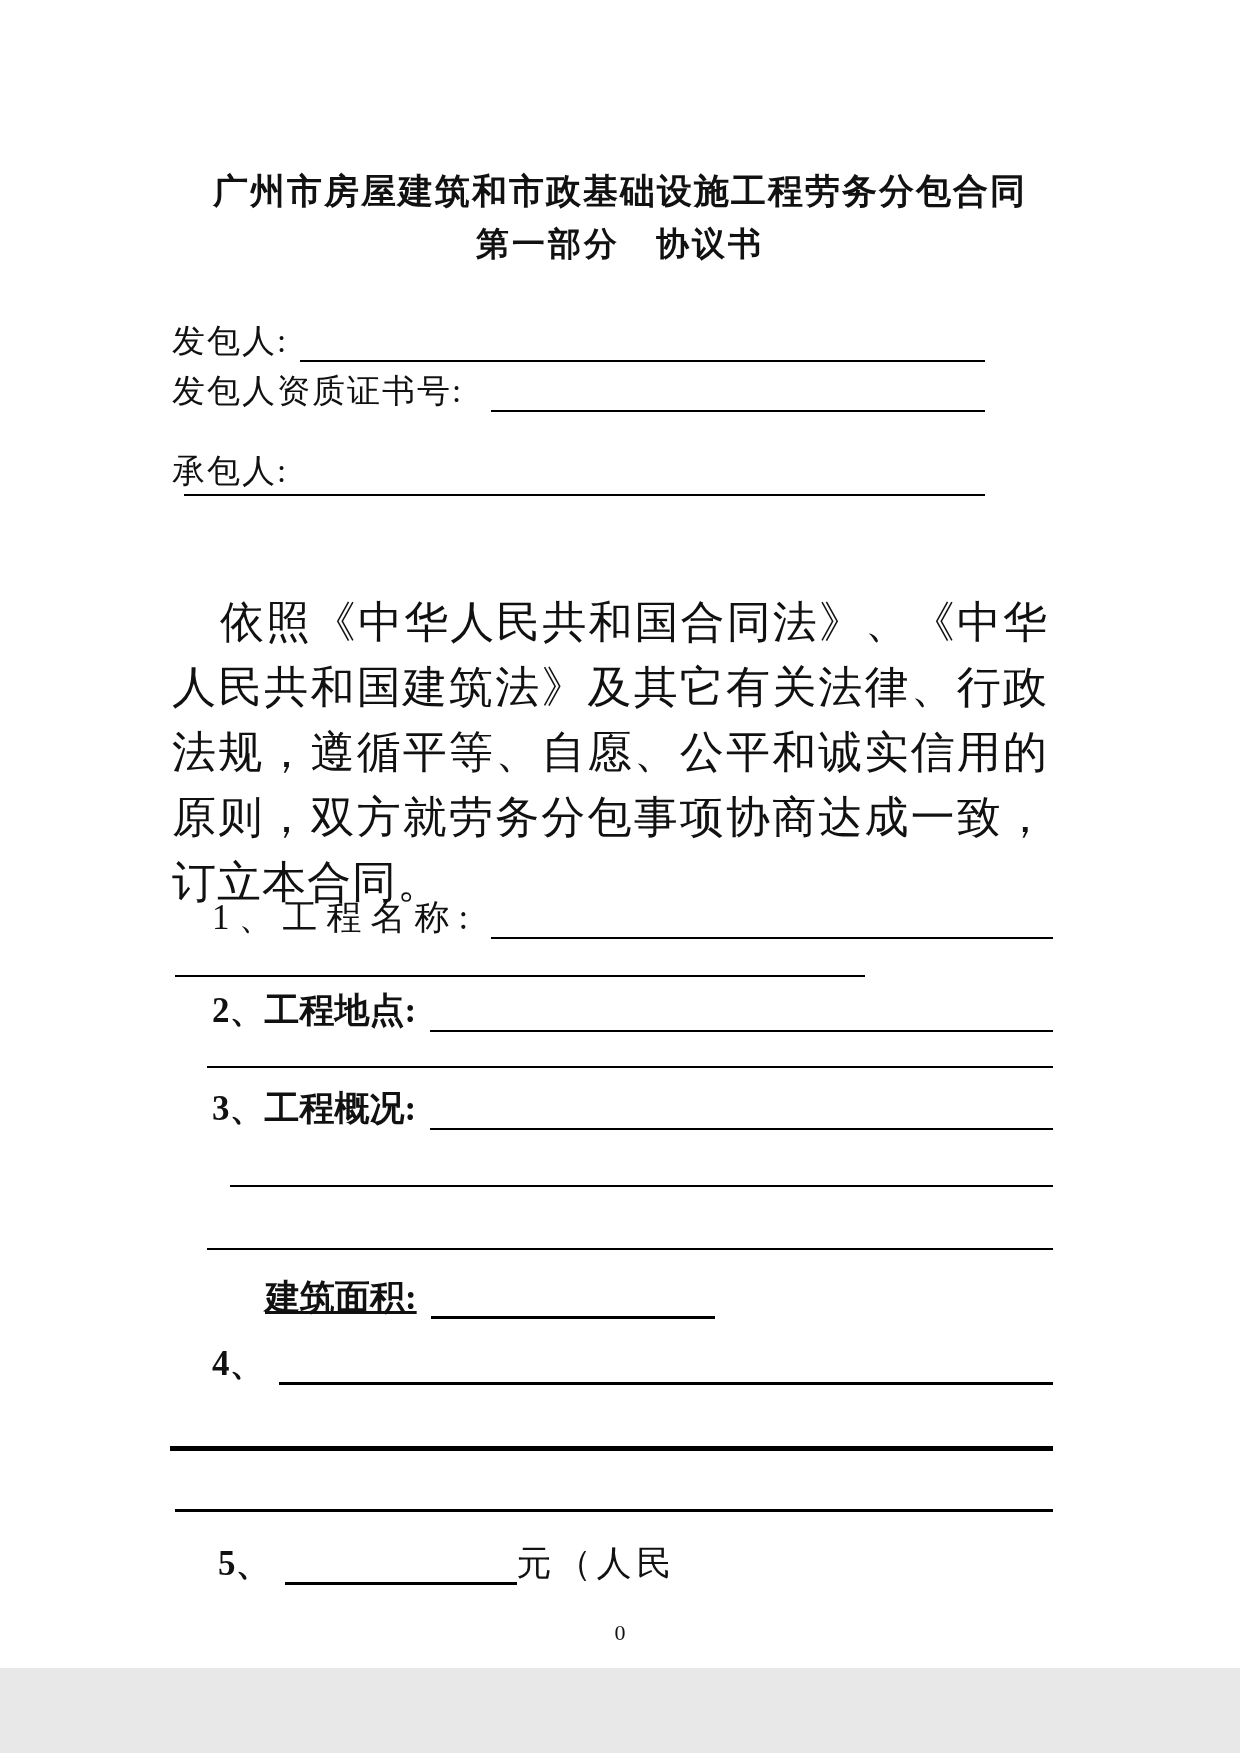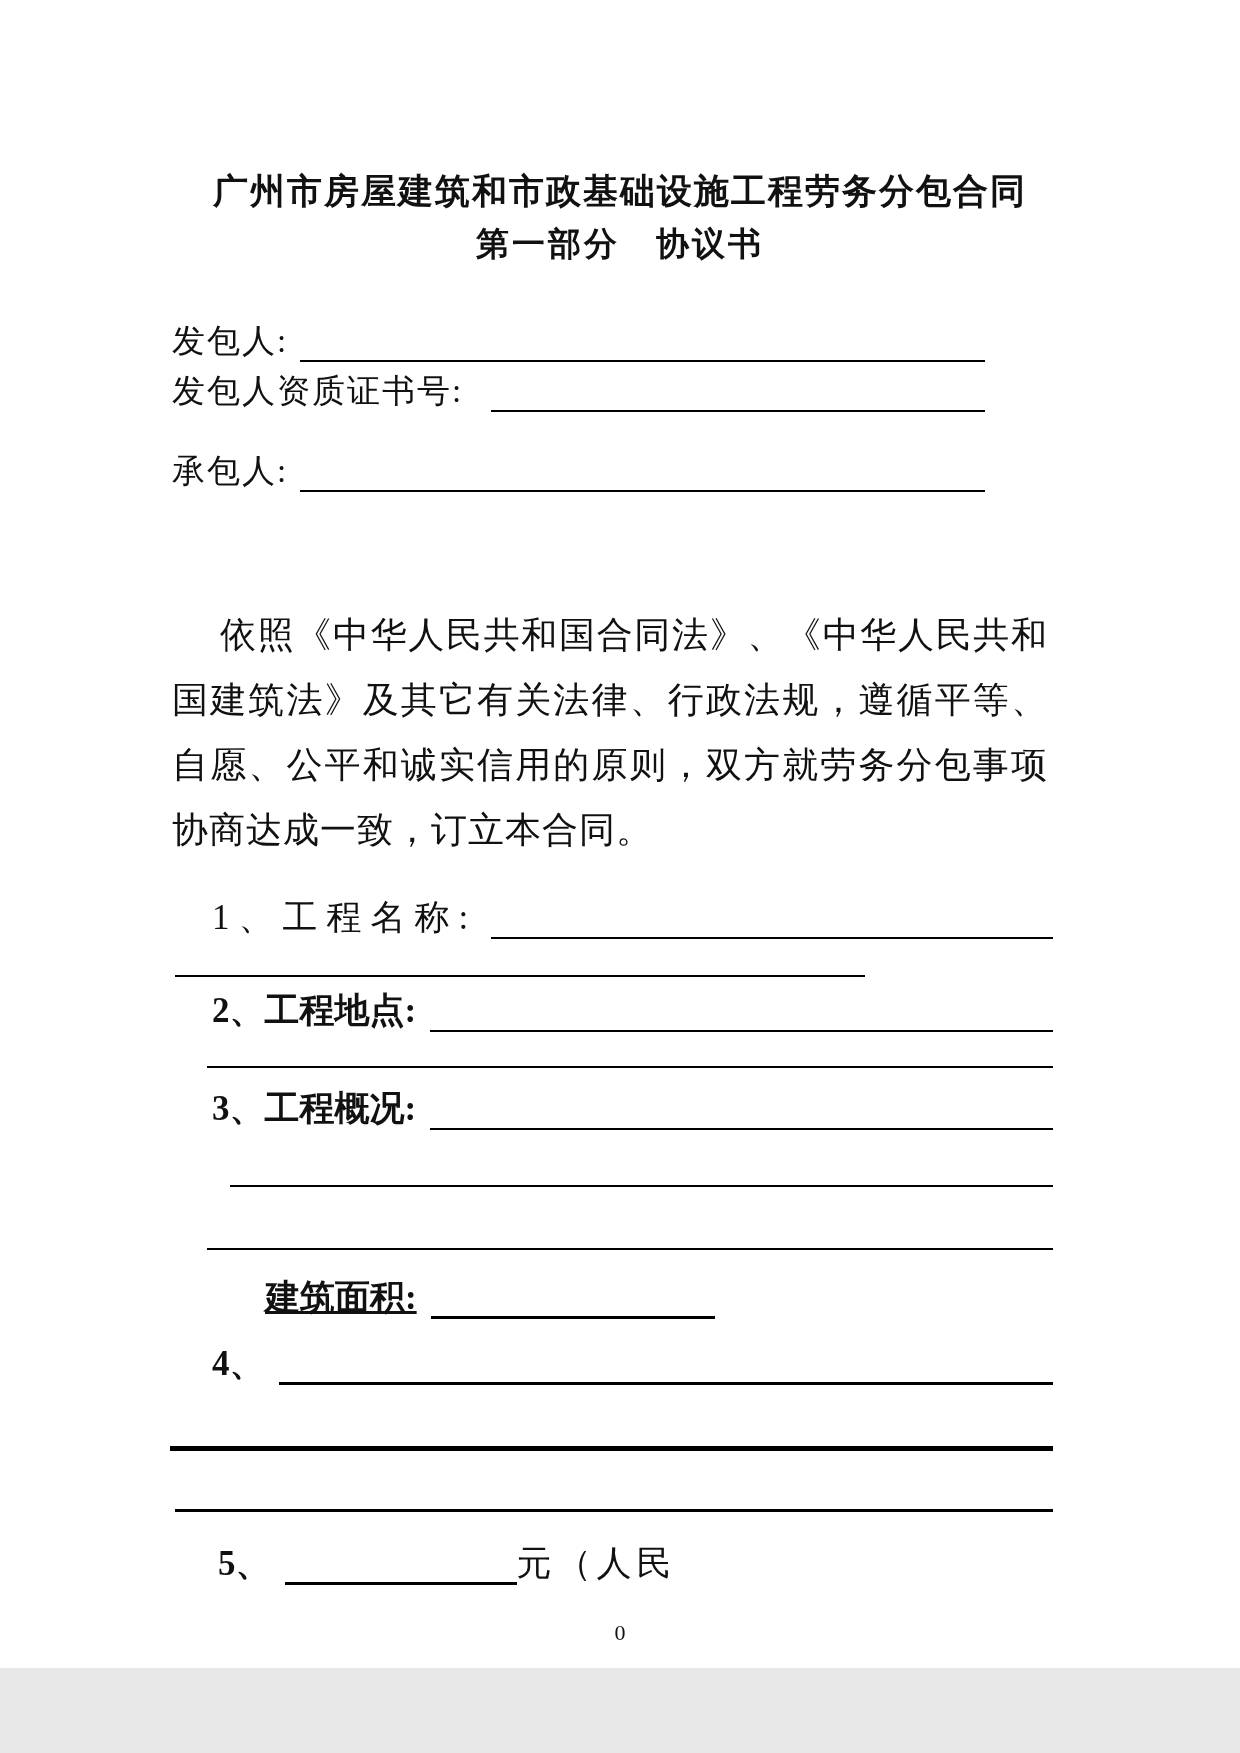--- a/index.html
+++ b/index.html
@@ -20,22 +20,22 @@
   .row{position:absolute;display:flex;align-items:stretch;}
   .row .lbl{white-space:nowrap;}
   .fill{flex:1 1 auto;border-bottom:2px solid #000;min-width:20px;}
   .fill.thick{border-bottom-width:3px;}
 
   .field-row{height:44px;left:172px;width:813px;font-size:33px;}
   .field-row .lbl{line-height:46px;letter-spacing:2px;}
   .field-row .fill{margin-left:12px;}
 
   .preamble{
-    position:absolute;top:603px;left:172px;width:876px;
-    font-size:36px;line-height:65px;
+    position:absolute;top:590px;left:172px;width:876px;
+    font-size:44px;line-height:65px;
     text-align:justify;text-justify:inter-character;
     text-indent:48px;letter-spacing:1px;
   }
 
   .item-row{height:44px;left:212px;width:841px;font-size:35px;}
   .item-row .lbl{line-height:46px;}
   .item-row .fill{margin-left:14px;}
   .bold{font-weight:bold;}
   .spaced{letter-spacing:9px;}
   .suffix{line-height:46px;letter-spacing:5px;white-space:nowrap;}
@@ -55,21 +55,21 @@
   <div class="row field-row" style="top:318px;">
     <span class="lbl">发包人:</span>
     <span class="fill"></span>
   </div>
 
   <div class="row field-row" style="top:368px;gap:16px;">
     <span class="lbl">发包人资质证书号:</span>
     <span class="fill"></span>
   </div>
 
-  <div class="row field-row" style="top:448px;">
+  <div class="row field-row" style="top:448px;flex-direction:column;">
     <span class="lbl">承包人:</span>
     <span class="fill"></span>
   </div>
 
 
   <div class="preamble">依照《中华人民共和国合同法》、《中华人民共和国建筑法》及其它有关法律、行政法规，遵循平等、自愿、公平和诚实信用的原则，双方就劳务分包事项协商达成一致，订立本合同。</div>
 
   <div class="row item-row" style="top:895px;">
     <span class="lbl spaced">1、</span>
     <span class="lbl spaced">工程名称:</span>

